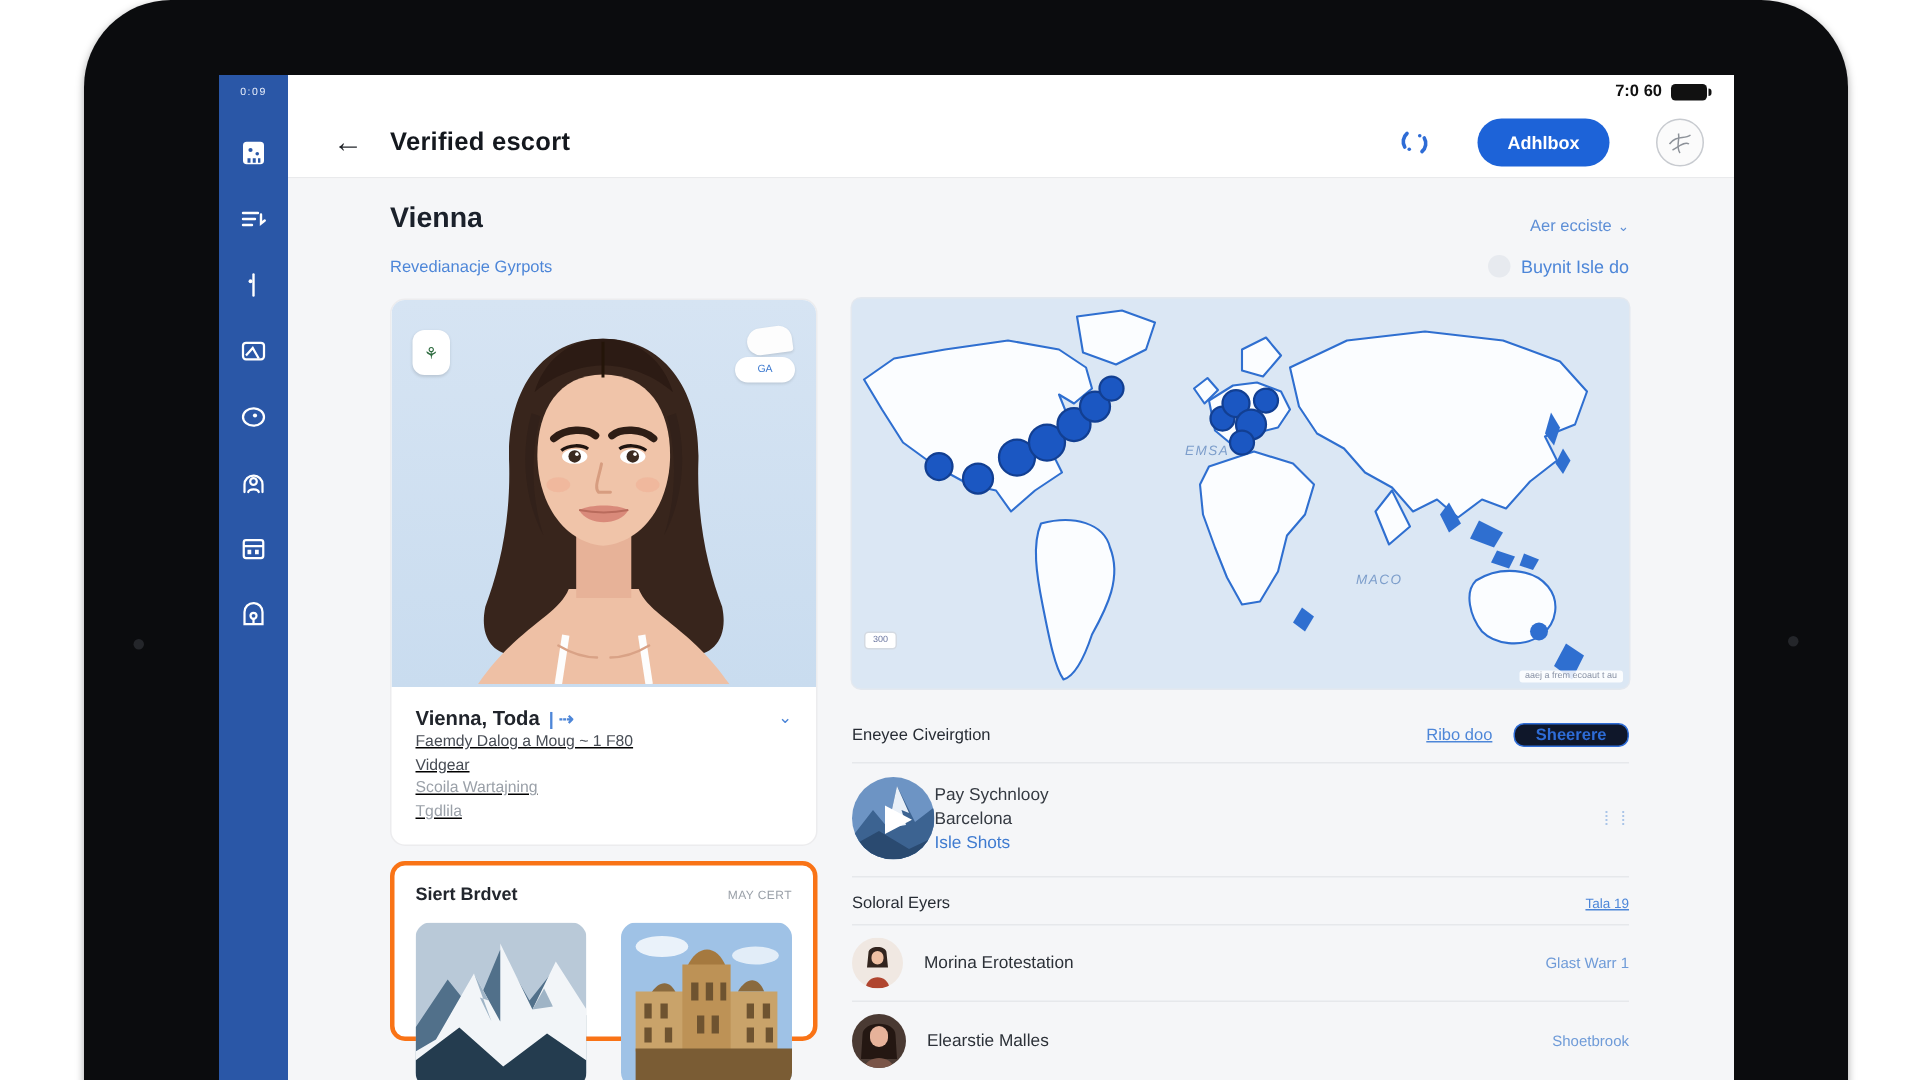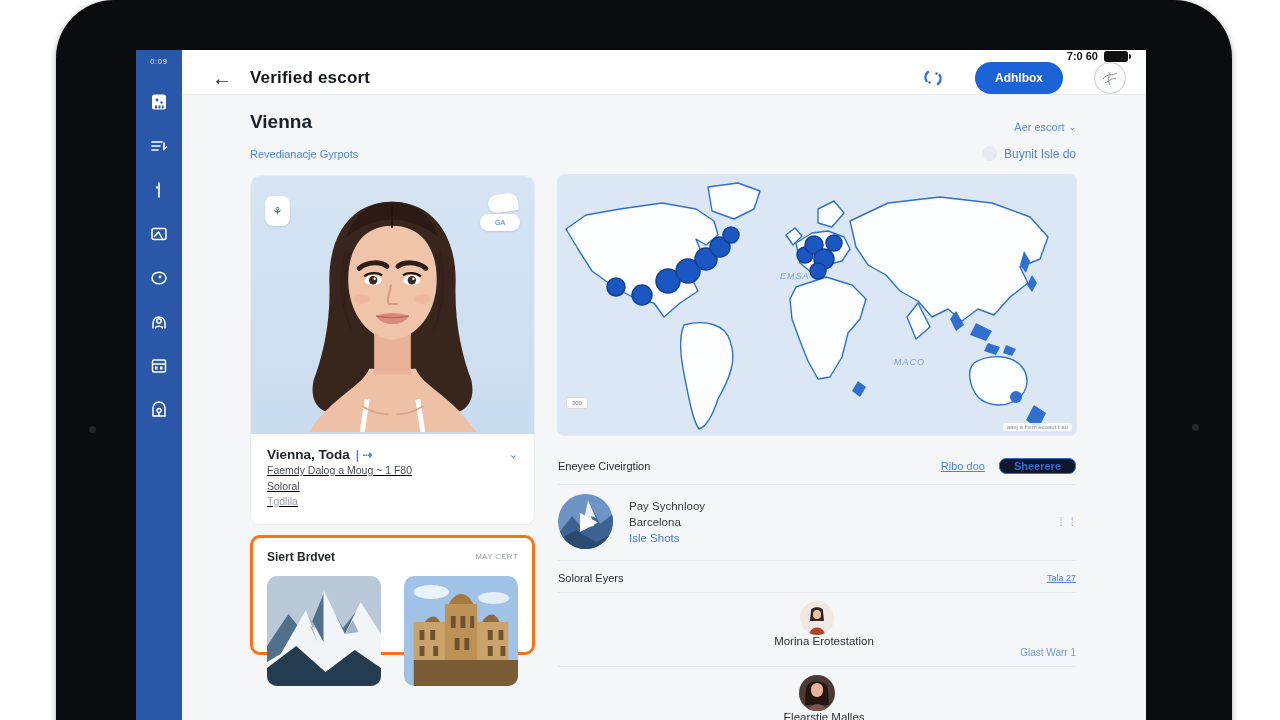--- a/index.html
+++ b/index.html
@@ -8,21 +8,21 @@
 
   
   .tablet { position:absolute; left:56px; top:0; width:1176px; height:790px;
             background:#0b0c0e; border-radius:58px 58px 0 0;
             box-shadow:0 2px 6px rgba(0,0,0,.35); }
   .bezel-dot { position:absolute; width:7px; height:7px; border-radius:50%;
                background:#24262a; }
   .dot-left  { left:33px;  top:426px; }
   .dot-right { left:1136px; top:424px; }
 
-  .screen { position:absolute; left:80px; top:50px; width:1010px; height:670px;
+  .screen { position:absolute; left:90px; top:50px; width:1010px; height:670px;
             background:#ffffff; overflow:hidden; display:flex; }
 
   
   .sidebar { width:46px; background:#2a57a7; color:#fff; flex:0 0 46px;
              display:flex; flex-direction:column; align-items:center; }
   .sb-time { font-size:7px; letter-spacing:1px; margin-top:8px; color:#e8eefb; }
   .sb-icons { display:flex; flex-direction:column; align-items:center; gap:23px; margin-top:26px; }
   .sb-icon { width:21px; height:21px; display:flex; align-items:center; justify-content:center; cursor:pointer; }
   .sb-icon svg { width:20px; height:20px; }
 
@@ -112,26 +112,26 @@
   .tiny-blue { font-size:10.5px; color:#4d86d8; cursor:pointer;text-decoration:underline; }
   .outline-btn { background:#0f172a; border:1.5px solid #2e6cd6; color:#2e6cd6; border-radius:7px;
                  font-size:11px; font-weight:bold; padding:1px 14px; cursor:pointer;
                  font-family:"Liberation Sans", sans-serif; }
   .divider { border:none; border-top:1px solid #e6e8eb; margin-top:10px; }
 
   .video-row { display:flex; align-items:center; padding:9px 0; }
   .vid-thumb { width:55px; height:55px; border-radius:50%; overflow:hidden; position:relative;
                flex:0 0 55px; cursor:pointer; }
   .vid-thumb svg { width:100%; height:100%; display:block; }
-  .vid-lines { margin-left:16px; }
+  .vid-lines { }
   .vid-line { font-size:11.5px; color:#353a42; line-height:16px; }
   .vid-link { font-size:11.5px; color:#3f7bd0; line-height:16px; cursor:pointer; }
   .drag-dots { margin-left:auto; color:#a9c4e8; font-size:13px; letter-spacing:2px; cursor:pointer; }
 
-  .person-row { display:flex; align-items:center; padding:8px 0;flex-direction:column; }
+  .person-row { display:flex; align-items:center; padding:8px 0; }
   .p-avatar { width:34px; height:34px; border-radius:50%; overflow:hidden; flex:0 0 34px; }
   .p-avatar svg { width:100%; height:100%; display:block; }
   .p-name { font-size:11.5px; color:#2c3138; margin-left:14px; }
   .p-action { margin-left:auto; font-size:10px; color:#6f9bd8; cursor:pointer; }
 </style>
 </head>
 <body>
 
 <div class="tablet">
   <div class="bezel-dot dot-left"></div>
@@ -231,21 +231,21 @@
               </svg>
           </div>
         </div>
       </div>
 
       <div class="content">
 
         <div class="row-top">
           <span class="page-title">Vienna</span>
           <span class="sort-link">
-            <span>Aer escort</span>
+            <span>Aer ecciste</span>
             <span class="chev">⌄</span>
           </span>
         </div>
 
         <div class="row-sub">
           <span class="blue-link">Revedianacje Gyrpots</span>
           <span class="map-link-wrap">
             <span class="faint-circle"></span>
             <span class="blue-link" style="font-size:12px">Buynit Isle do</span>
           </span>
@@ -292,21 +292,22 @@
                 </div>
               </div>
               <div class="card-body">
                 <div class="card-title-row">
                   <span class="card-title">Vienna, Toda</span>
                   <span class="card-title-suffix">| ⇢</span>
                   <span class="card-chev">⌄</span>
                 </div>
                 <div class="detail-list">
                   <div class="detail">Faemdy Dalog a Moug ~ 1 F80</div>
-                  <div class="detail">Soloral</div>
+                  <div class="detail">Vidgear</div>
+                  <div class="detail muted">Scoila Wartajning</div>
                   <div class="detail muted">Tgdlila</div>
                 </div>
               </div>
             </div>
 
             <div class="gallery-card">
               <div class="gal-head">
                 <span class="gal-title">Siert Brdvet</span>
                 <span class="gal-action">MAY CERT</span>
               </div>
@@ -426,21 +427,21 @@
                 <div class="vid-line">Barcelona</div>
                 <div class="vid-link">Isle Shots</div>
               </div>
               <span class="drag-dots">⁞ ⁞</span>
             </div>
             <hr class="divider" style="margin-top:2px">
 
             <div class="sec-head" style="margin-top:11px">
               <span class="sec-title">Soloral Eyers</span>
               <span class="sec-right">
-                <span class="tiny-blue" style="font-size:9px">Tala 27</span>
+                <span class="tiny-blue" style="font-size:9px">Tala 19</span>
               </span>
             </div>
             <hr class="divider" style="margin-top:8px">
 
             <div class="person-row">
               <div class="p-avatar">
                 <svg viewBox="0 0 34 34">
                   <rect width="34" height="34" fill="#f0e8e2"></rect>
                   <path d="M11,10 C11,5 23,5 23,10 L24,20 L10,20 Z" fill="#32241e"></path>
                   <rect x="13" y="9" width="8" height="9" rx="4" fill="#eec0a4"></rect>

